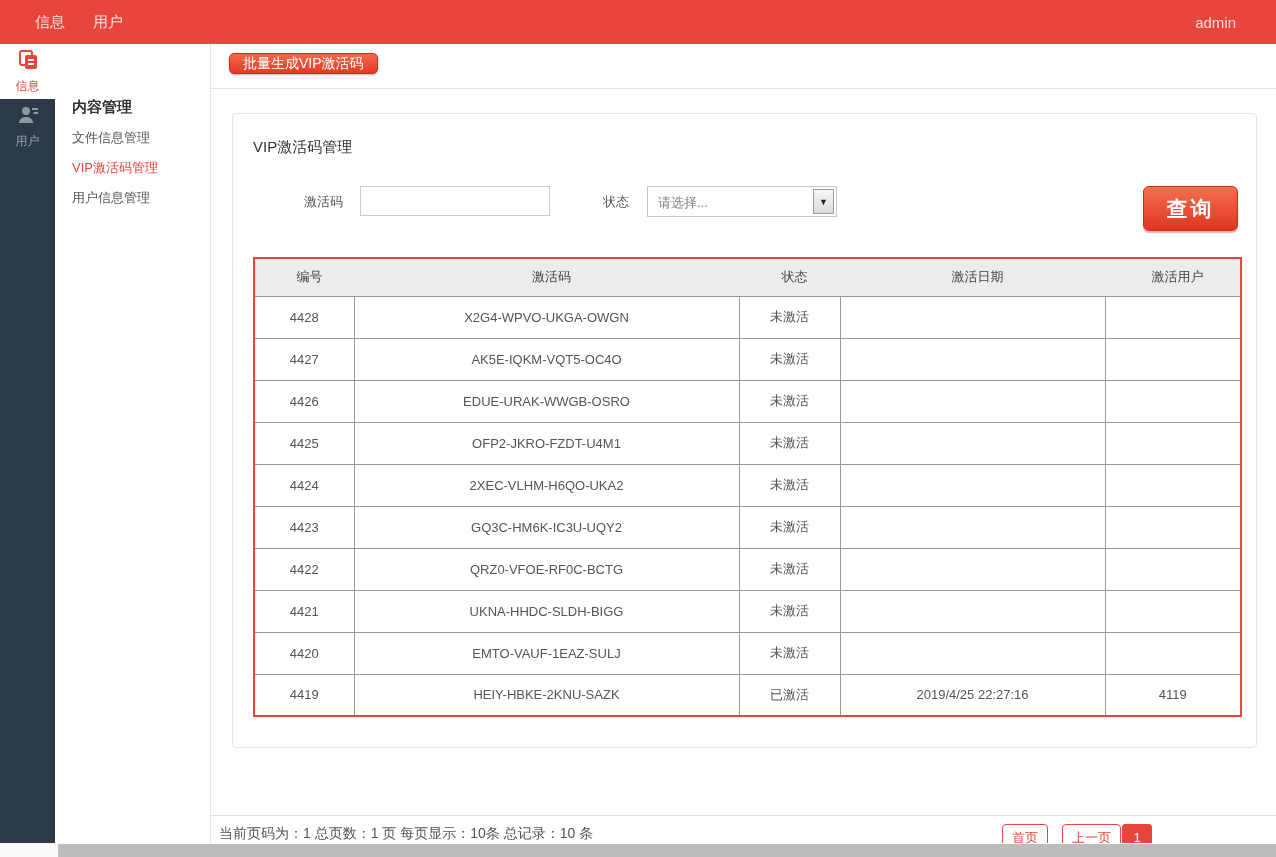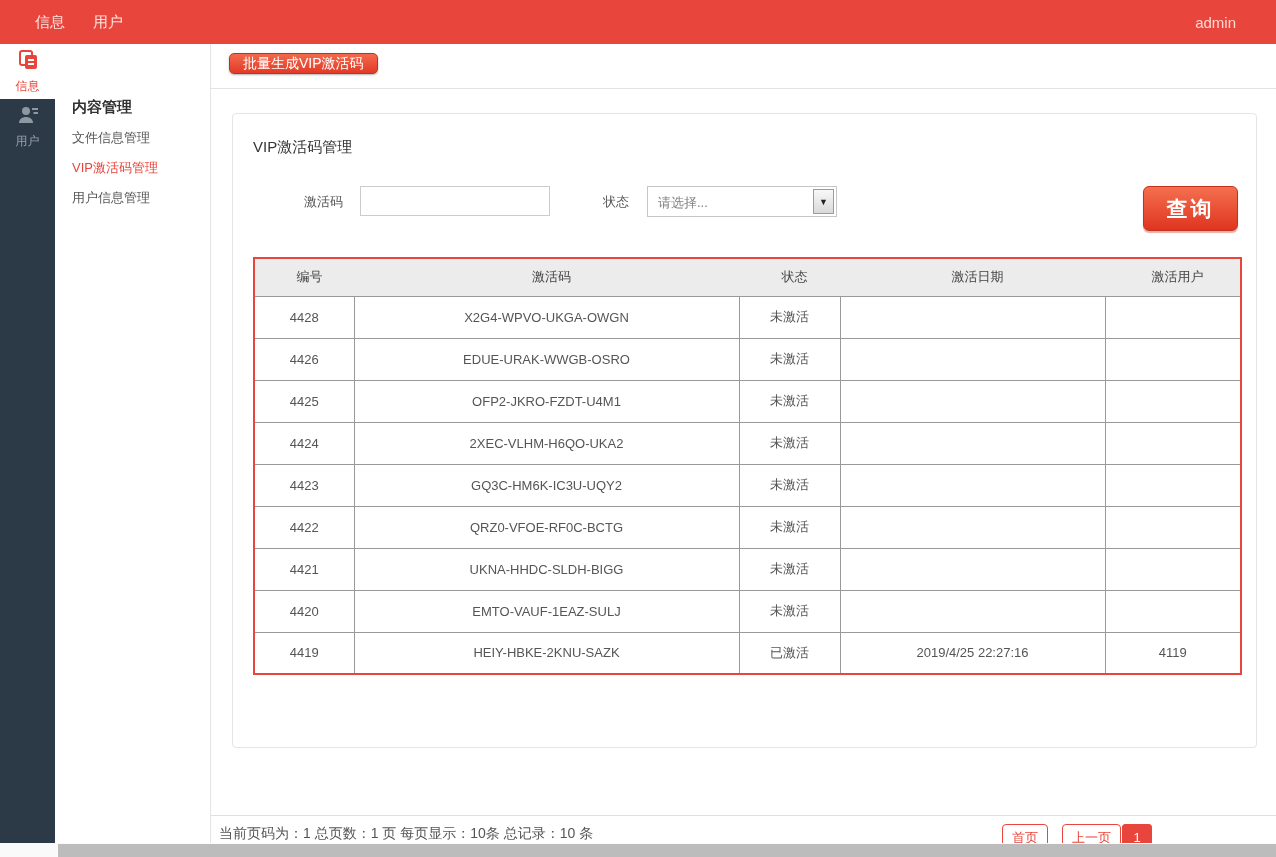--- a/index.html
+++ b/index.html
@@ -144,20 +144,27 @@
         </thead>
         <tbody>
             <tr>
               <td>4428</td>
               <td>X2G4-WPVO-UKGA-OWGN</td>
               <td>未激活</td>
               <td></td>
               <td></td>
             </tr>
             <tr>
+              <td>4427</td>
+              <td>AK5E-IQKM-VQT5-OC4O</td>
+              <td>未激活</td>
+              <td></td>
+              <td></td>
+            </tr>
+            <tr>
               <td>4426</td>
               <td>EDUE-URAK-WWGB-OSRO</td>
               <td>未激活</td>
               <td></td>
               <td></td>
             </tr>
             <tr>
               <td>4425</td>
               <td>OFP2-JKRO-FZDT-U4M1</td>
               <td>未激活</td>

